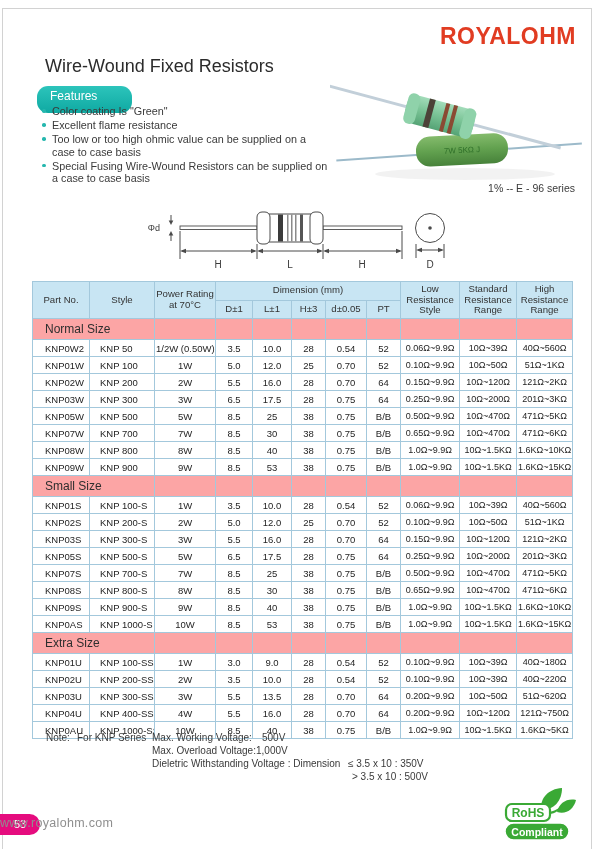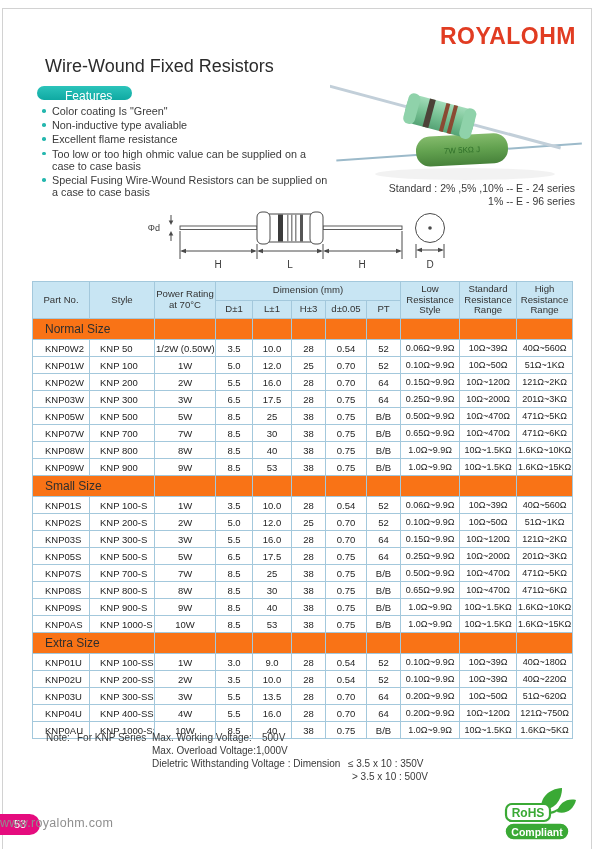--- a/index.html
+++ b/index.html
@@ -7,23 +7,23 @@
          font-family:"Liberation Sans", sans-serif; color:#333; }
 
   .frame { position:absolute; left:2px; top:8px; width:588px; height:840px;
            border:1px solid #d2d2d2; border-bottom:none; }
 
   .logo { position:absolute; top:23px; right:24px; font-size:23px; font-weight:bold;
           color:#e13c22; letter-spacing:0.5px;text-align:right; }
 
   .title { position:absolute; top:56px; left:45px; font-size:18px; color:#2b2b2b; }
 
-  .features-pill { position:absolute; top:86px; left:37px; width:95px; height:14px;
+  .features-pill { position:absolute; top:86px; left:37px; width:95px; height:27px;
           background:linear-gradient(#2cc4bb,#0fa9a2); border-radius:11px;
-          color:#fff; font-size:12px; line-height:21px; padding-left:28px; box-sizing:border-box; }
+          color:#fff; font-size:12px; line-height:21px; padding-left:13px; box-sizing:border-box; }
 
   .features-list { position:absolute; top:105px; left:41px; width:288px; margin:0; padding:0;
           list-style:none; }
   .features-list li { position:relative; padding-left:11px; font-size:10.8px; line-height:12.2px;
           margin:0 0 2px 0; color:#3a3a3a; }
   .features-list li::before { content:""; position:absolute; left:1px; top:4px; width:3.5px;
           height:3.5px; border-radius:50%; background:#25b7ae; }
 
   .photo { position:absolute; left:330px; top:76px; }
 
@@ -35,21 +35,21 @@
   .spec-table { position:absolute; left:32px; top:281px; border-collapse:collapse;
           table-layout:fixed; width:540px; }
   .spec-table th, .spec-table td { border:1px solid #a3c8dc; overflow:hidden; }
   .spec-table thead th { background:#c8e5f3; font-weight:normal; font-size:9.6px;
           color:#333; line-height:1.12; padding:2px 1px; }
   .spec-table td { font-size:9.5px; text-align:center; height:16px; padding:0 1px;
           color:#242424; white-space:nowrap; }
   .spec-table td.c0 { text-align:left; padding-left:12px; }
   .spec-table td.c1 { text-align:left; padding-left:10px;margin-top:19px; }
   .spec-table td.c8, .spec-table td.c9, .spec-table td.c10 { font-size:9px; padding:0; }
-  .spec-table tr.section-row td { background:#f97316; font-size:12px; color:#2e2e2e;
+  .spec-table tr.section-row td { background:#fca5a5; font-size:12px; color:#2e2e2e;
           text-align:left; height:20px; padding-left:12px; }
 
   .note { position:absolute; left:0; top:732px; width:600px; height:52px;
           font-size:10px; color:#3a3a3a;text-align:center; }
   .note span { position:absolute; white-space:nowrap; }
 
   .page-tab { position:absolute; left:0; top:814px; width:40px; height:21px;
           background:#e50c7e; border-radius:0 11px 11px 0; color:#fff; font-size:11px;
           line-height:21px; text-align:center; }
   .website { position:absolute; top:816px; left:0; width:100%; 
@@ -62,21 +62,20 @@
 <div class="frame"></div>
 
 <div class="logo">ROYALOHM</div>
 
 <div class="title">Wire-Wound Fixed Resistors</div>
 
 <div class="features-pill">Features</div>
 
 <ul class="features-list">
     <li>Color coating Is "Green"</li>
-    <li>Non-inductive type avaliable</li>
     <li>Excellent flame resistance</li>
     <li>Too low or too high ohmic value can be supplied on a case to case basis</li>
     <li>Special Fusing Wire-Wound Resistors can be supplied on a case to case basis</li>
   </ul>
 
 <svg class="photo" width="260" height="110" viewBox="0 0 260 110">
   <defs>
     <linearGradient id="gA" x1="0" y1="0" x2="0" y2="1">
       <stop offset="0" stop-color="#a3dcba"></stop>
         <stop offset="0.45" stop-color="#7cc598"></stop>
@@ -99,21 +98,20 @@
     <rect x="75" y="27" width="70" height="29" rx="11" fill="url(#gA)"></rect>
     <rect x="75" y="26" width="12" height="31" rx="5.5" fill="#8fd2aa"></rect>
     <rect x="133" y="26" width="12" height="31" rx="5.5" fill="#8fd2aa"></rect>
     <rect x="96" y="27" width="6" height="29" fill="#4c4238"></rect>
     <rect x="113" y="27" width="4" height="29" fill="#8a4a33"></rect>
     <rect x="121" y="27" width="4" height="29" fill="#8a4a33"></rect>
   </g>
 </svg>
 
 <div class="standard">
-  <div>Standard : 2%  ,5%  ,10% -- E - 24 series</div>
   <div>1% -- E - 96 series</div>
 </div>
 
 <svg class="diagram" width="420" height="74" viewBox="0 0 420 74">
   <g stroke="#4a4a4a" stroke-width="1" fill="none">
 
     <line x1="131" y1="12" x2="131" y2="20"></line>
       <line x1="131" y1="30" x2="131" y2="38"></line>
 
     <rect x="140" y="23" width="77" height="3.5" fill="#ffffff" stroke-width="0.9"></rect>

